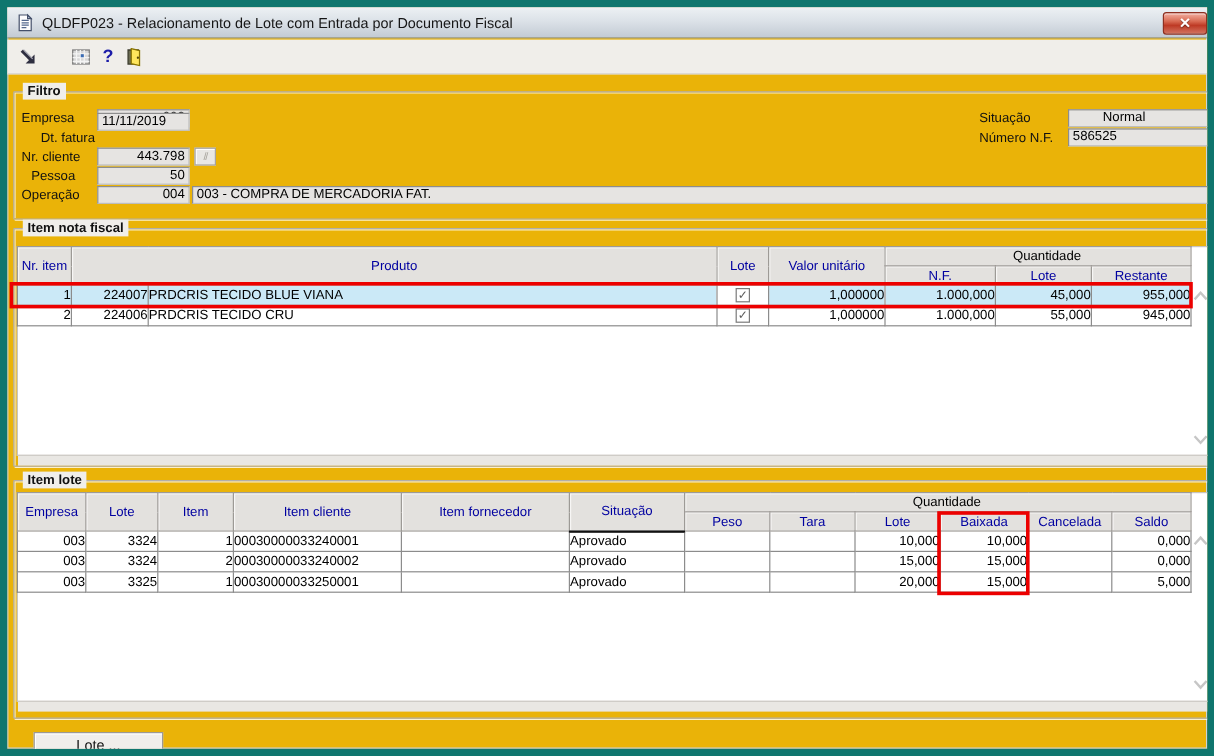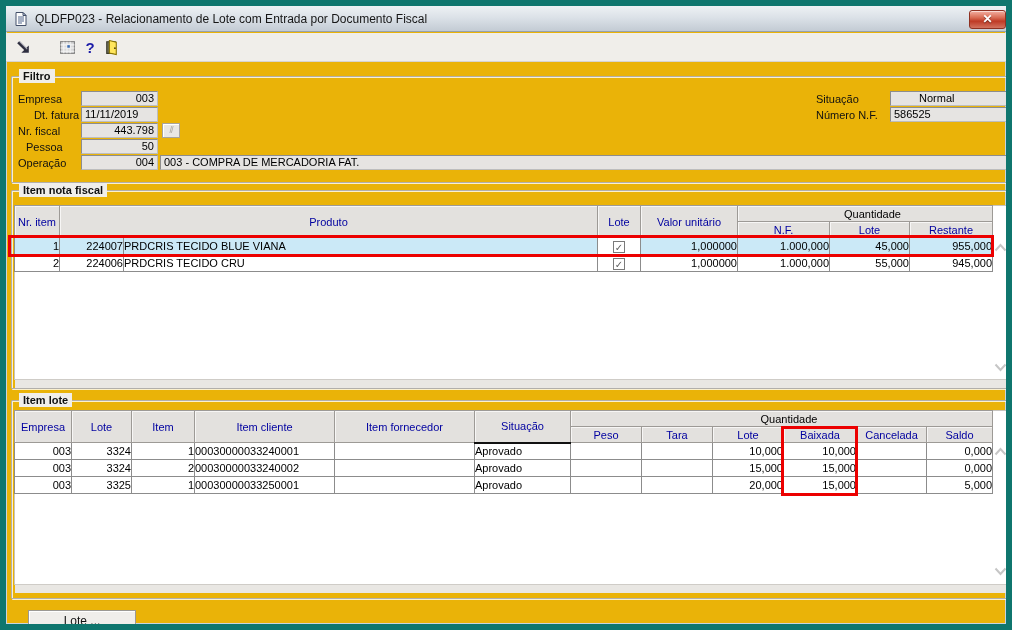--- a/index.html
+++ b/index.html
@@ -145,26 +145,26 @@
       </svg>
     </span>
   </div>
 
   <div class="groupbox" style="left:5px; top:70px; width:999px; height:107px;">
     <span class="group-label">Filtro</span>
   </div>
 
   <span class="fld-label" style="left:12px; top:86px;">Empresa</span>
   <span class="fld-label" style="left:12px; top:102px;padding-left:16px;">Dt. fatura</span>
-  <span class="fld-label" style="left:12px; top:118px;">Nr. fiscal</span>
+  <span class="fld-label" style="left:12px; top:118px;">Nr. cliente</span>
   <span class="fld-label" style="left:12px; top:134px;margin-left:8px;">Pessoa</span>
   <span class="fld-label" style="left:12px; top:150px;">Operação</span>
 
   <div class="field right" style="left:75px; top:85px;  width:77px;">003</div>
-  <div class="field" style="left:75px; top:101px; width:77px;">11/11/2019</div>
+  <div class="field" style="left:75px; top:88px; width:77px;">11/11/2019</div>
   <div class="field right" style="left:75px; top:117px; width:77px;">443.798</div>
   <div class="field right" style="left:75px; top:133px; width:77px;">50</div>
   <div class="field right" style="left:75px; top:149px; width:77px;">004</div>
 
   <div id="lookup-btn">//</div>
 
   <div class="field" style="left:154px; top:149px; width:849px;">003 - COMPRA DE MERCADORIA FAT.</div>
 
   <span class="fld-label" style="left:810px; top:86px;">Situação</span>
   <span class="fld-label" style="left:810px; top:102px;">Número N.F.</span>

